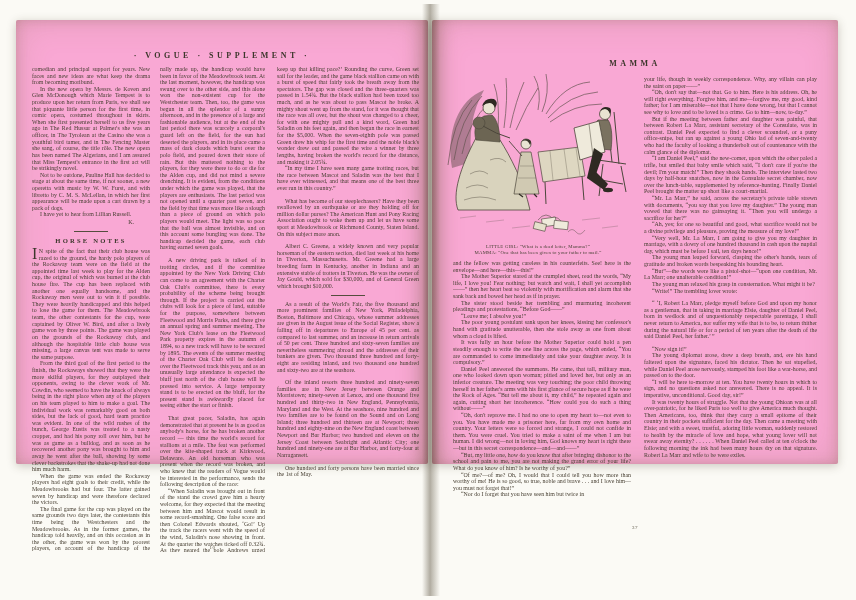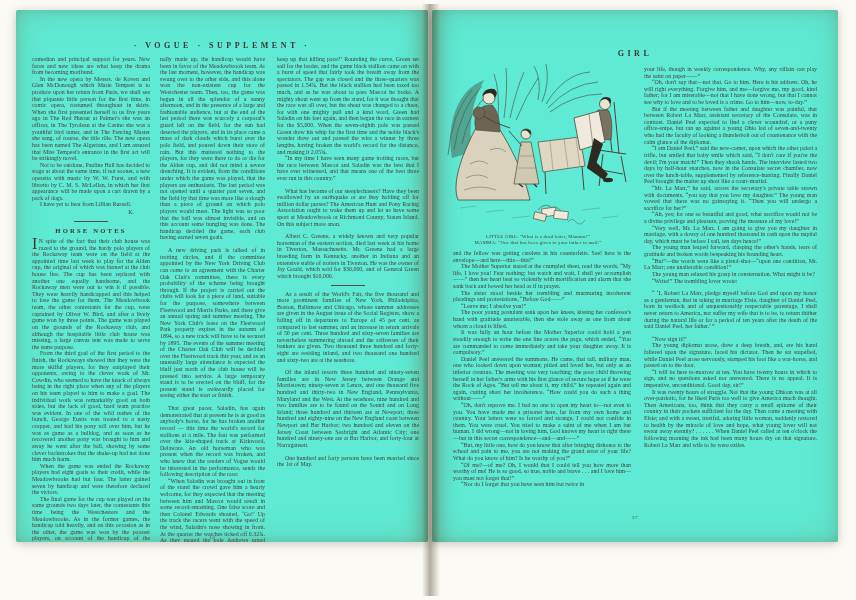--- a/index.html
+++ b/index.html
@@ -2,22 +2,22 @@
 <html><head>
 <meta charset="utf-8">
 <style>
   html,body{margin:0;padding:0;}
   body{
     width:856px;height:600px;position:relative;overflow:hidden;
     background:#fbfaf5;
     font-family:"Liberation Serif","DejaVu Serif",serif;
   }
   .page{
-    position:absolute;top:10px;height:532px;
-    background:#5eead4;
+    position:absolute;top:20px;height:444px;
+    background:#f9a8d4;
     box-shadow:0 2px 10px rgba(60,50,30,.25),
       inset 0 0 34px rgba(125,105,60,.22),
       inset 0 -10px 20px rgba(125,105,60,.15);
     border-radius:2px;
   }
   #left-page{left:16px;width:412px;
     box-shadow:0 2px 10px rgba(60,50,30,.25),
       inset -14px 0 18px -8px rgba(90,72,40,.38),
       inset 6px 0 12px -6px rgba(110,92,55,.25),
       inset 0 0 34px rgba(125,105,60,.20);}
@@ -105,21 +105,21 @@
       <p class="pg">Albert C. Greene, a widely known and very popular horseman of the eastern section, died last week at his home in Tiverton, Massachusetts. Mr. Greene had a large breeding farm in Kentucky, another in Indiana and an extensive stable of trotters in Tiverton. He was the owner of Jay Gould, which sold for $30,000, and of General Green which brought $10,000.</p>
       <div class="rule"></div>
       <p class="p">As a result of the World's Fair, the five thousand and more prominent families of New York, Philadelphia, Boston, Baltimore and Chicago, whose summer addresses are given in the August issue of the Social Register, show a falling off in departures to Europe of 45 per cent. as compared to last summer, and an increase in return arrivals of 50 per cent. Three hundred and sixty-seven families are nevertheless summering abroad and the addresses of their bankers are given. Two thousand three hundred and forty-eight are residing inland, and two thousand one hundred and sixty-two are at the seashore.</p>
       <p class="pg">Of the inland resorts three hundred and ninety-seven families are in New Jersey between Orange and Morristown; ninety-seven at Lenox, and one thousand five hundred and thirty-two in New England, Pennsylvania, Maryland and the West. At the seashore, nine hundred and two families are to be found on the Sound and on Long Island; three hundred and thirteen are at Newport; three hundred and eighty-nine on the New England coast between Newport and Bar Harbor; two hundred and eleven on the Jersey Coast between Seabright and Atlantic City; one hundred and ninety-one are at Bar Harbor, and forty-four at Narragansett.</p>
       <p class="pg">One hundred and forty persons have been married since the 1st of May.</p>
     </div>
   <div id="l-pageno" class="page-number">10</div>
 </div>
 
 <div id="right-page" class="page">
-  <div class="page-header">GIRL</div>
+  <div class="page-header">MAMMA</div>
 
   <div id="illustration-box">
     <svg viewBox="0 0 192 172">
 
       <g stroke="#4c463b" fill="none" stroke-width="0.7" opacity="0.85">
         <path d="M10,98 C4,62 16,30 42,20 C30,42 26,64 30,92" fill="#3e382d" opacity="0.45" stroke="none"></path>
         <path d="M6,95 Q10,52 30,30"></path>
         <path d="M12,90 Q18,48 40,26"></path>
         <path d="M20,84 Q26,52 48,32"></path>
         <path d="M56,60 Q58,30 52,14"></path>

